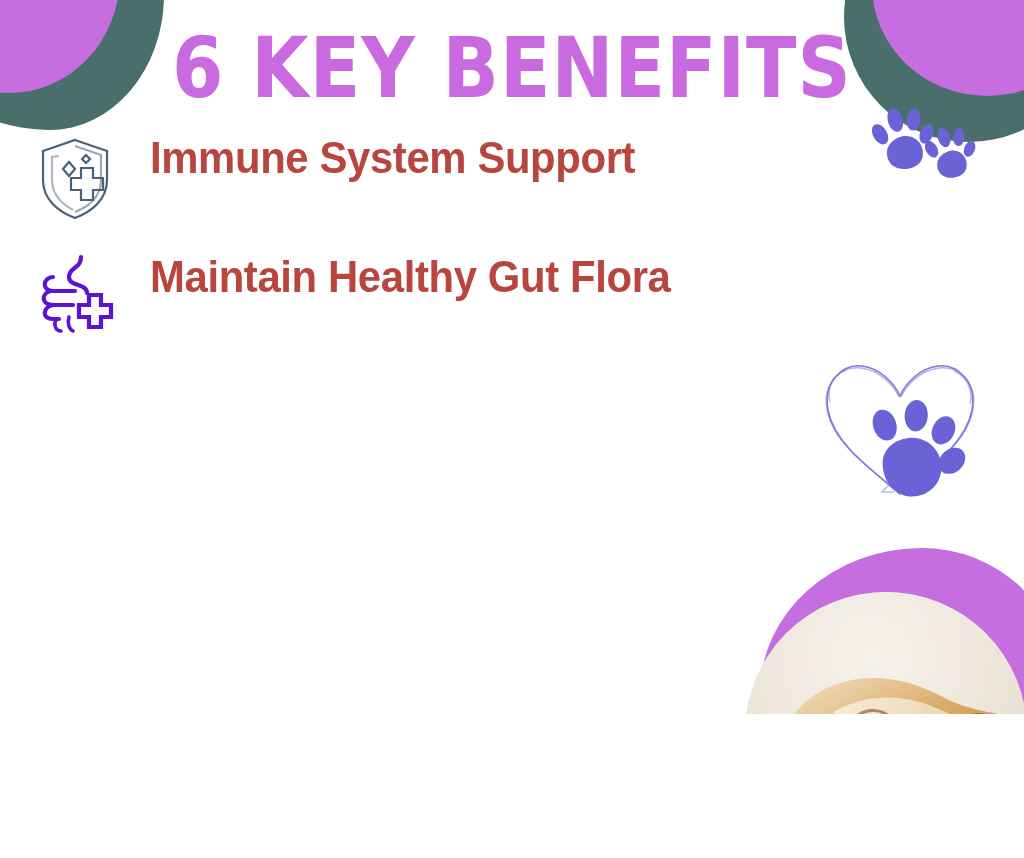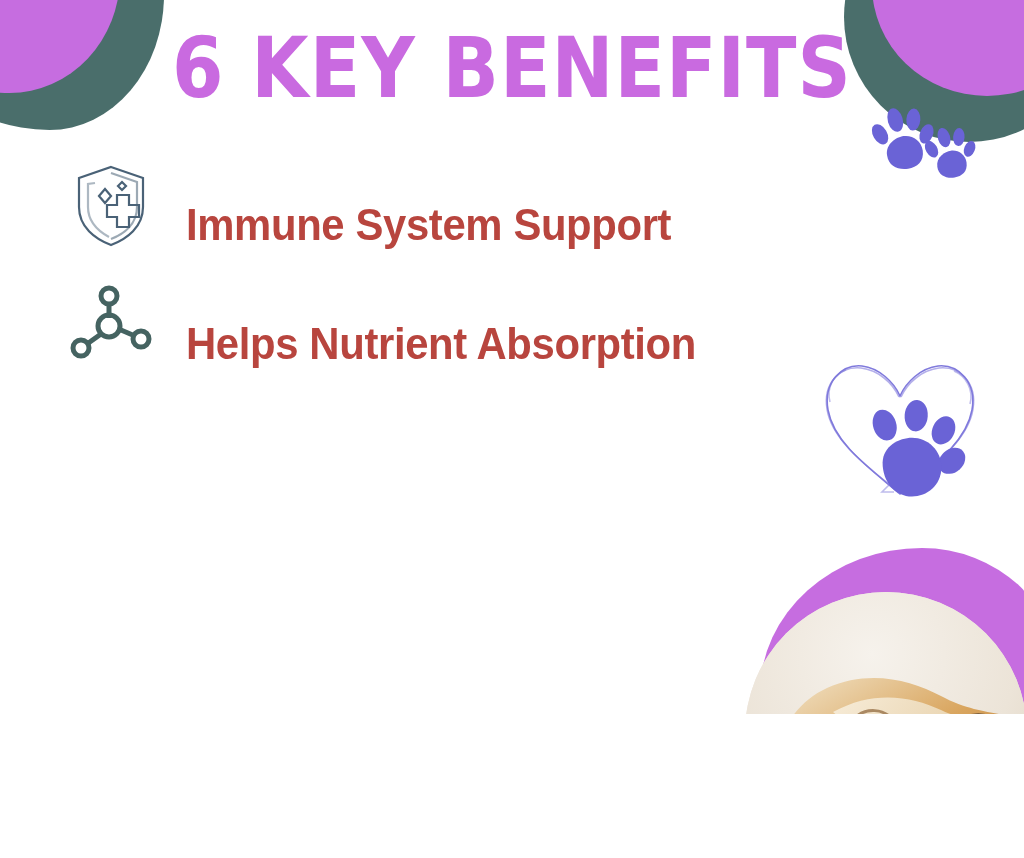--- a/index.html
+++ b/index.html
@@ -85,23 +85,22 @@
   }
 
   
   .benefits {
     position: absolute;
     left: 0; top: 132px;
     width: 760px;
   }
   .benefit-row {
     display: flex;
-    align-items: flex-end;
+    align-items: flex-start;
     height: 119px;
-    padding-left: 36px;
   }
   .benefit-icon {
     width: 150px;
     min-width: 150px;
     display: flex;
     align-items: center;
     justify-content: center;
   }
   .benefit-label {
     font-family: "Liberation Sans", sans-serif;
@@ -194,36 +193,36 @@
           <path d="M46 14 L72 23 V48 C72 65 59 75 46 80" opacity="0.55"></path>
           <path d="M30 24 L23 25 V48 C23 62 33 72 44 78" opacity="0.45"></path>
           <path d="M34 37 L40 30 L46 37 L40 44 Z"></path>
           <path d="M53 27 L57 23 L61 27 L57 31 Z"></path>
           <path d="M56 42 V52 H46 V64 H56 V74 H68 V64 H78 V52 H68 V42 Z" transform="translate(-4,-6)"></path>
         </svg>
       </div>
       <div class="benefit-label">Immune System Support</div>
     </div>
 
-
-
     <div class="benefit-row">
       <div class="benefit-icon">
-        <svg width="92" height="92" viewBox="0 0 92 92" fill="none" stroke="#456361" stroke-width="5">
-          <path d="M44 26 V40"></path>
-          <path d="M36 56 L22 66"></path>
-          <path d="M56 52 L70 58"></path>
-          <circle cx="44" cy="48" r="11"></circle>
-          <circle cx="44" cy="18" r="8"></circle>
-          <circle cx="16" cy="70" r="8"></circle>
-          <circle cx="76" cy="61" r="8"></circle>
+        <svg width="92" height="92" viewBox="0 0 92 92" fill="none" stroke="#5b13d6" stroke-width="4.2" stroke-linecap="round">
+          <path d="M52 6 C52 18 40 16 40 26 C40 36 58 32 58 42"></path>
+          <path d="M24 26 C14 26 12 40 24 40 L46 40"></path>
+          <path d="M22 40 C12 42 12 54 24 54 L44 54"></path>
+          <path d="M24 54 C14 56 12 68 24 68 L30 68"></path>
+          <path d="M28 68 C24 72 26 80 32 80" stroke-width="3.6"></path>
+          <path d="M40 66 C38 72 40 78 44 80" stroke-width="3.6"></path>
+          <path d="M60 44 V54 H50 V66 H60 V76 H72 V66 H82 V54 H72 V44 Z"></path>
         </svg>
       </div>
-      <div class="benefit-label">Helps Nutrient Absorption</div>
+      <div class="benefit-label">Maintain Healthy Gut Flora</div>
     </div>
+
+
 
 
 
   </div>
 
   <div class="dog-photo">
     <svg width="282" height="282" viewBox="0 0 282 282">
       <defs>
         <radialGradient id="sky" cx="45%" cy="22%" r="85%">
           <stop offset="0%" stop-color="#f6f2ec"></stop>

